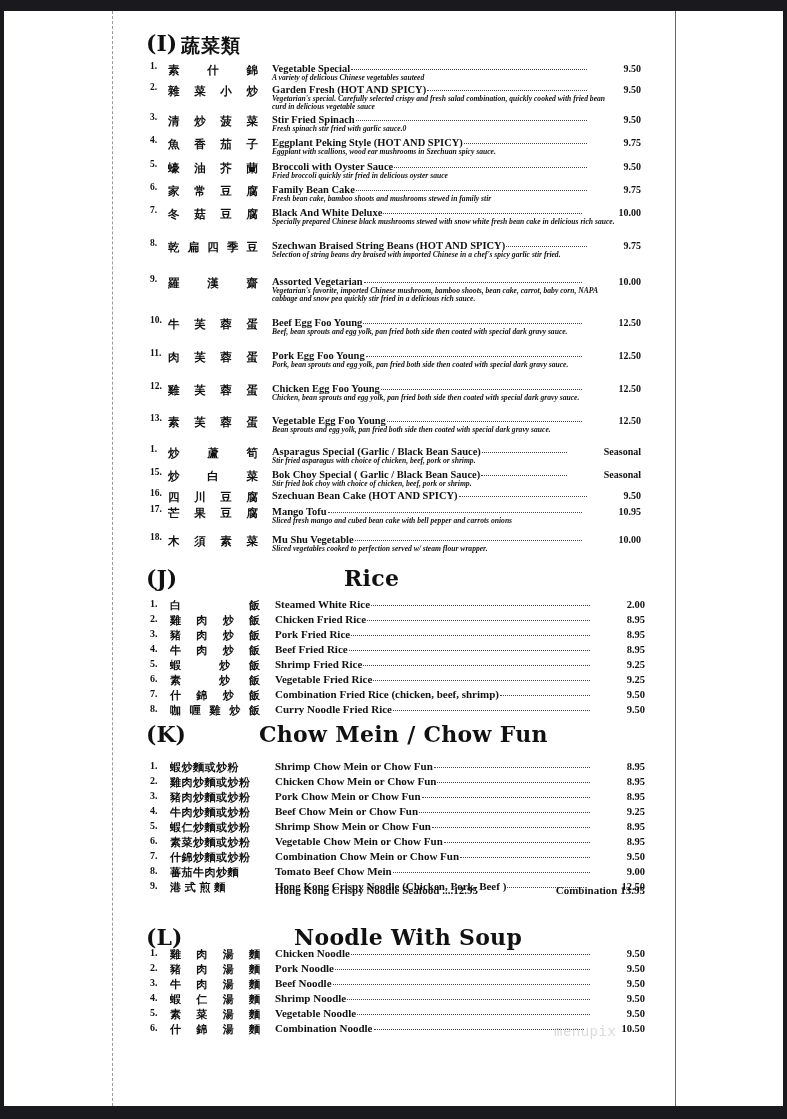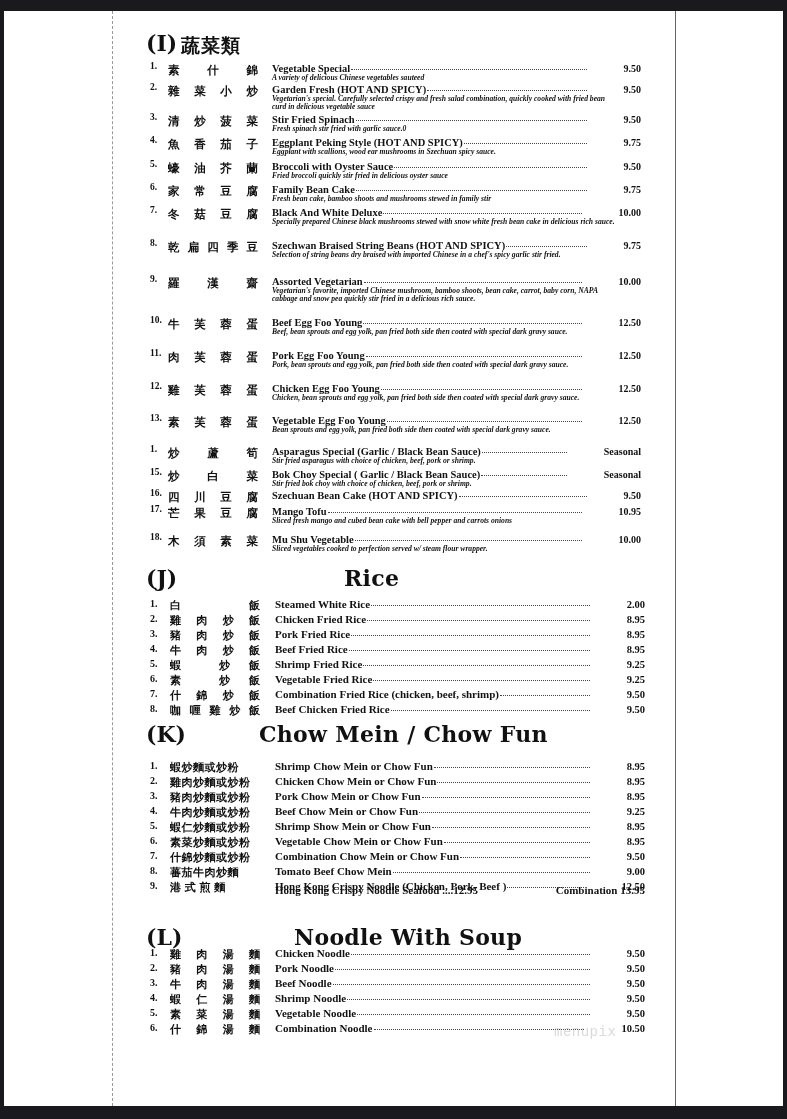--- a/index.html
+++ b/index.html
@@ -443,21 +443,21 @@
       <div class="item simple" style="top: 692px;">
         <span class="num">8.</span>
         <span class="zh">
           <span>咖</span>
           <span>喱</span>
           <span>雞</span>
           <span>炒</span>
           <span>飯</span>
         </span>
         <div class="row">
-          <span class="name">Beef Chicken Fried Rice</span>
+          <span class="name">Curry Noodle Fried Rice</span>
           <span class="dots"></span>
           <span class="price">9.50</span>
         </div>
       </div>
       <div class="sec-head" style="top: 710px;">
         <span class="sec-letter">(K)</span>
         <span class="sec-title" style="left: 255px;">Chow Mein / Chow Fun</span>
       </div>
       <div class="item simple" style="top: 749px;">
         <span class="num">1.</span>

